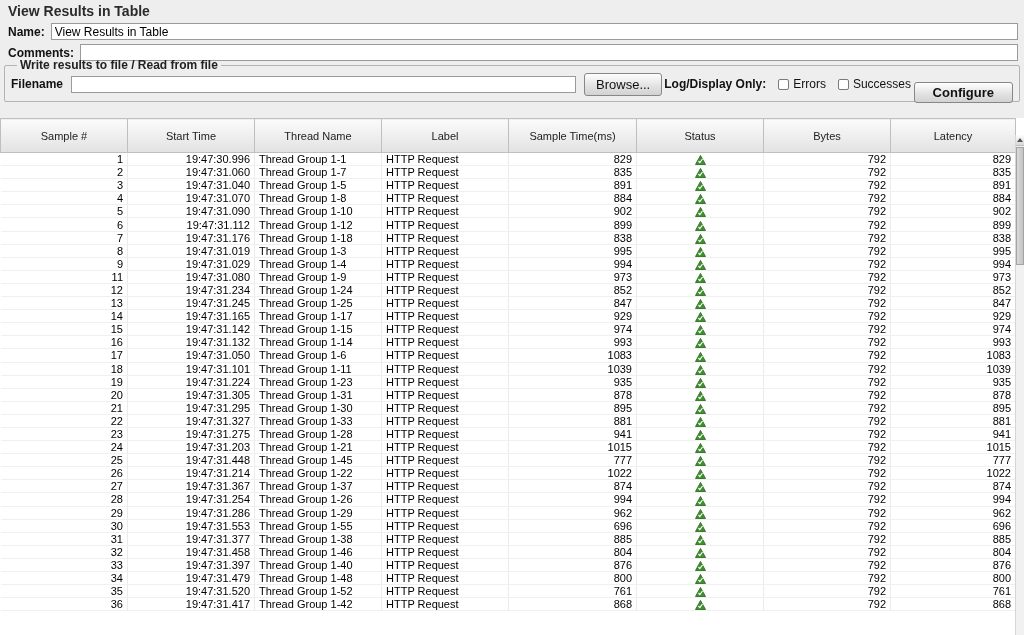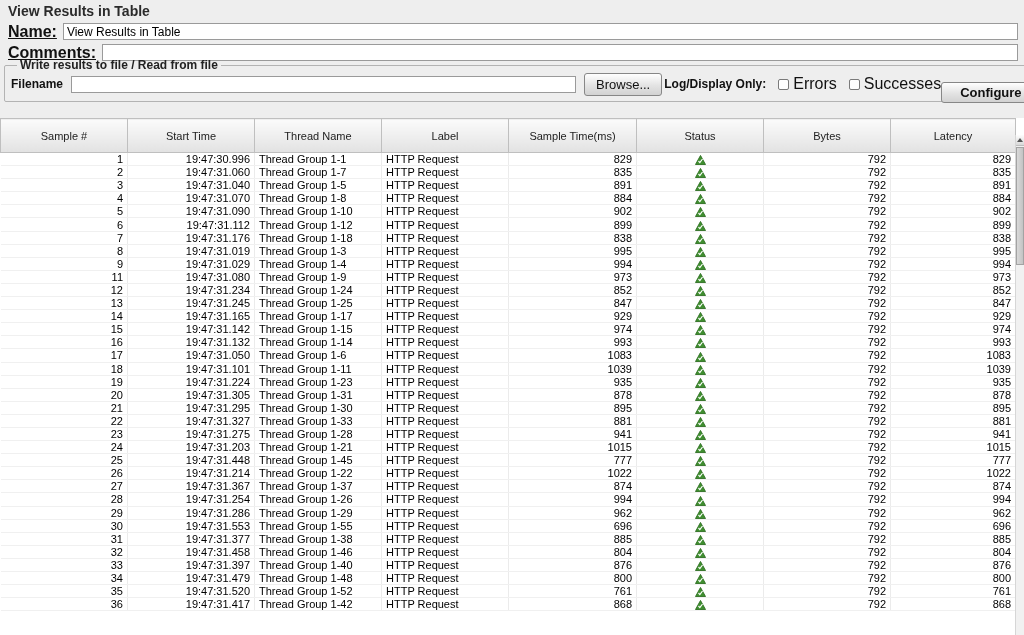--- a/index.html
+++ b/index.html
@@ -15,21 +15,21 @@
   .panel-title {
     position:absolute; top:3px; left:8px;
     font-size:14px; font-weight:bold; color:#2b2b2b;
   }
   .field-row {
     position:absolute; left:8px; right:6px; height:19px;
     display:flex; align-items:center;
   }
   .row-name { top:22px; }
   .row-comments { top:43px; }
-  .field-row label { font-size:16px; font-weight:bold; margin-right:6px; white-space:nowrap;text-decoration:underline; }
+  .field-row label { font-size:12px; font-weight:bold; margin-right:6px; white-space:nowrap; }
   .text-input {
     flex:1; height:17px;
     border:1px solid #9a9a9a; background:#ffffff;
     font-family:"Liberation Sans", sans-serif; font-size:12px;
     padding:0 3px; outline:none;
   }
   fieldset.file-panel {
     position:absolute; top:58px; left:4px; right:4px; height:44px;
     border:1px solid #b3b3b3; border-radius:2px;
     margin:0; padding:1px 6px 4px 6px;
@@ -52,21 +52,21 @@
     border:1px solid #878787; border-radius:3px;
     padding:3px 11px; margin-left:8px; white-space:nowrap;
   }
   .btn-configure { margin-left:auto; padding:2px 18px; font-weight:bold;margin-top:16px; }
   .chk-group { display:flex; align-items:center; margin-left:12px; }
   .checkbox {
     width:11px; height:11px; background:#fff;
     border:1px solid #7a7a7a; border-radius:2px;
     display:inline-block; margin-right:4px; flex:none;
   }
-  .chk-label { font-size:16px; }
+  .chk-label { font-size:12px; }
   .logdisplay-lbl { margin-left:2px; }
 
   .table-wrap {
     position:absolute; top:118px; left:0; right:0; bottom:0;
     background:#ffffff; overflow:hidden;
   }
   table.results {
     border-collapse:collapse; table-layout:fixed;
     width:1015px; font-size:11px;
   }

